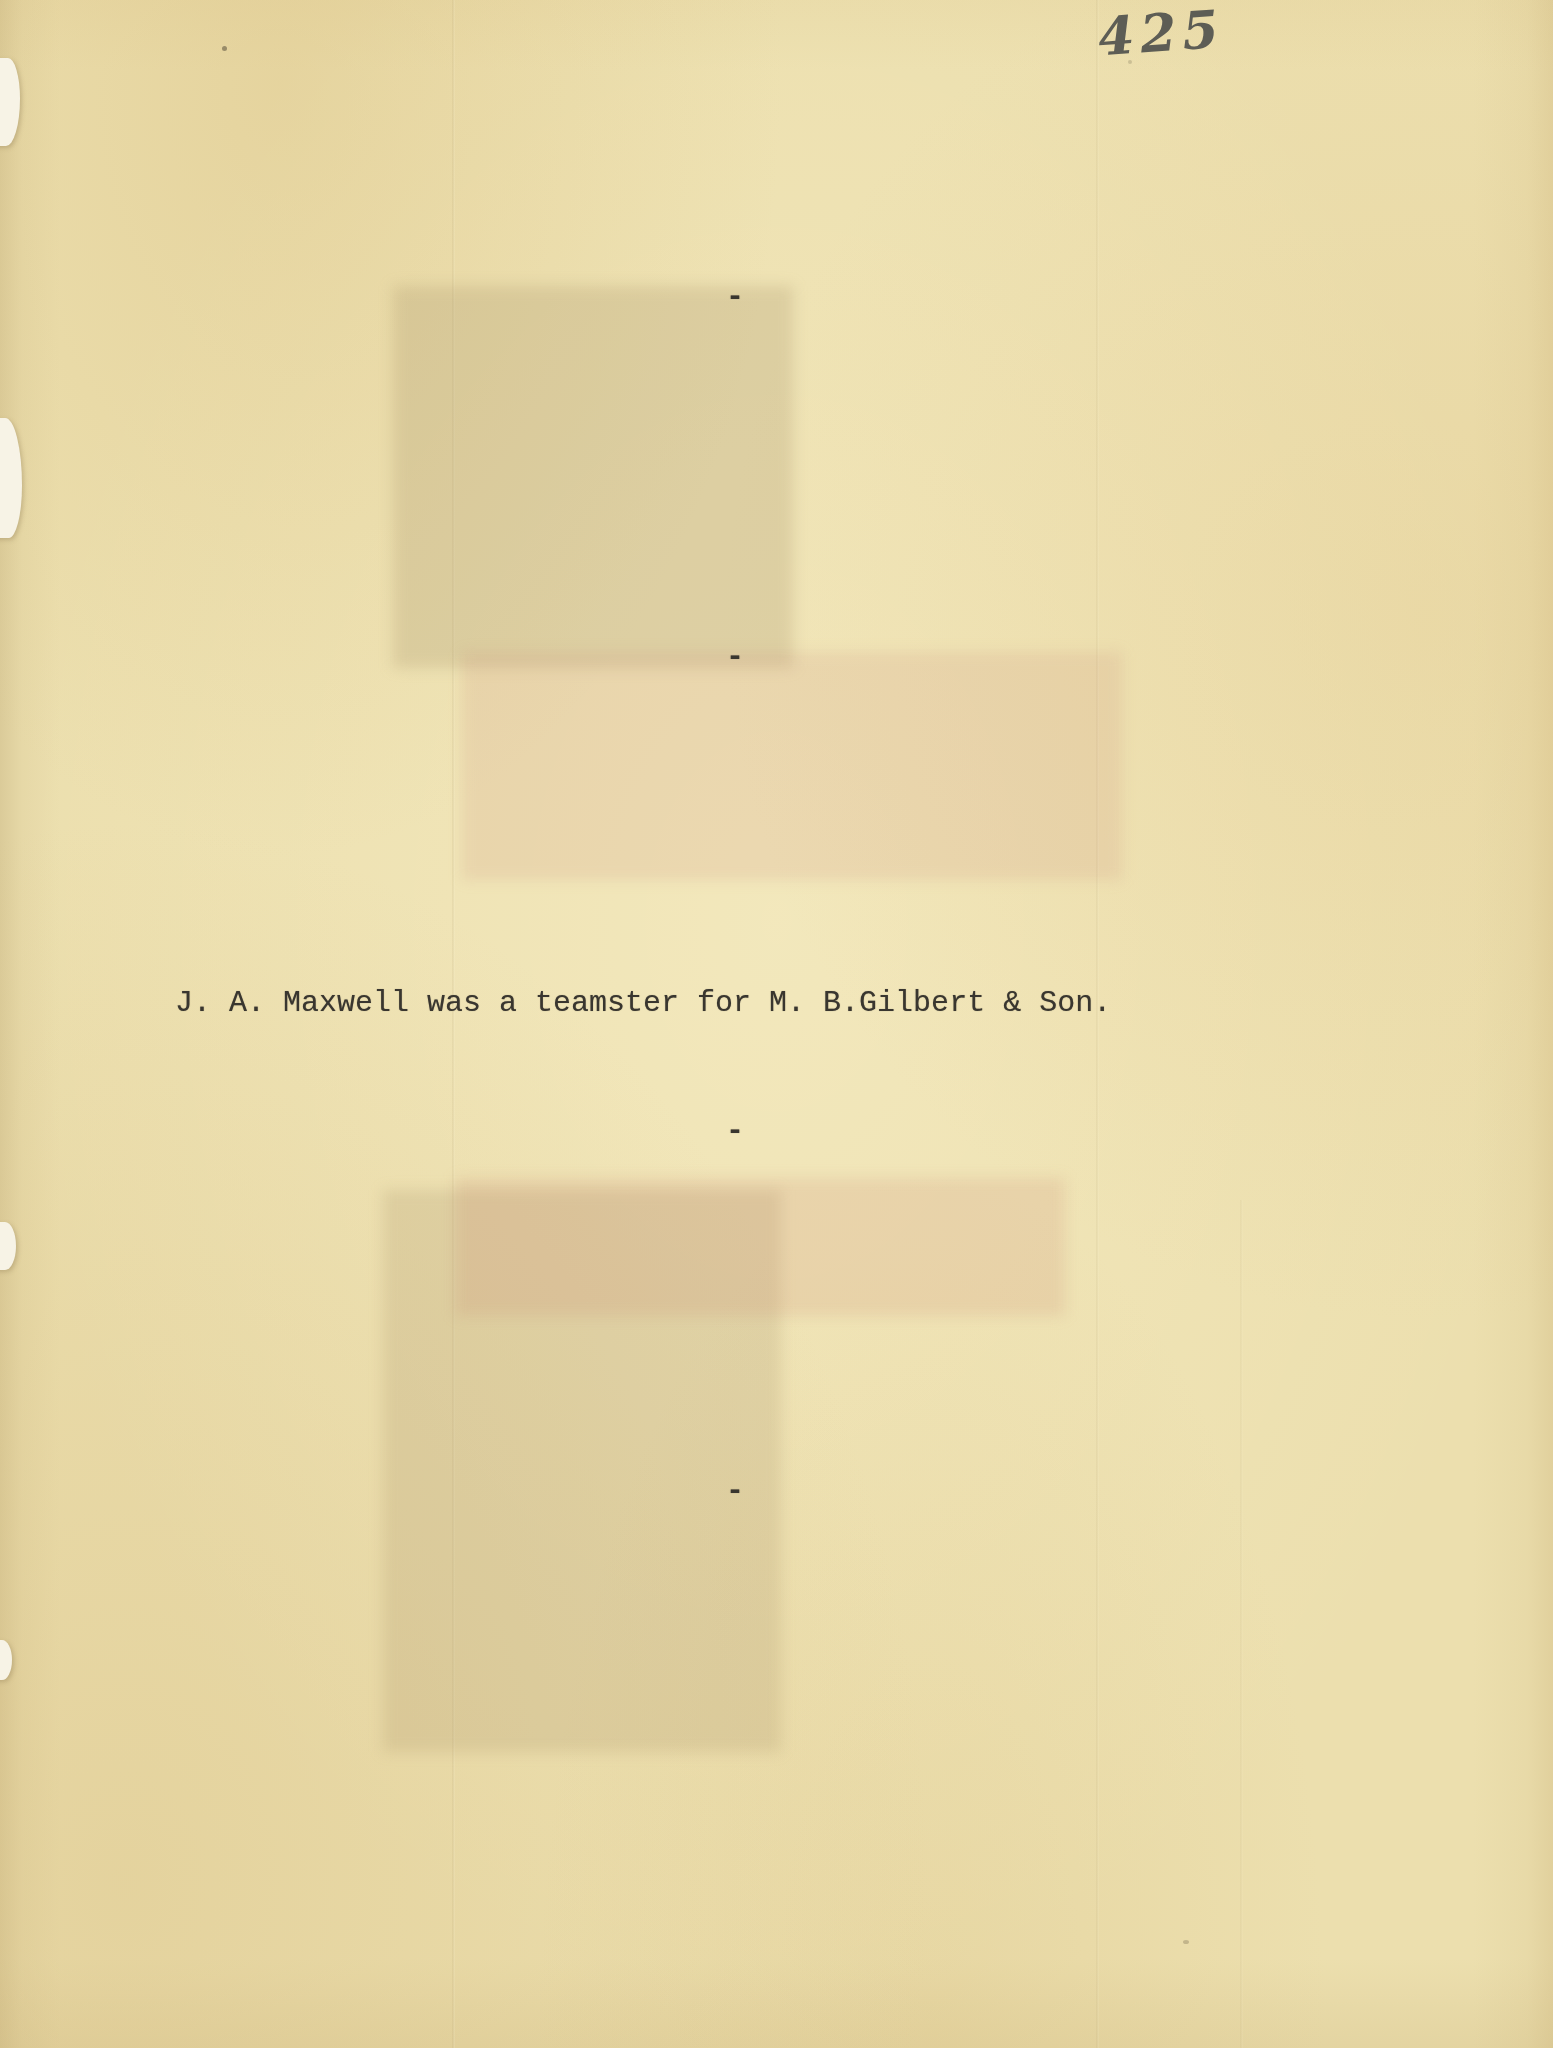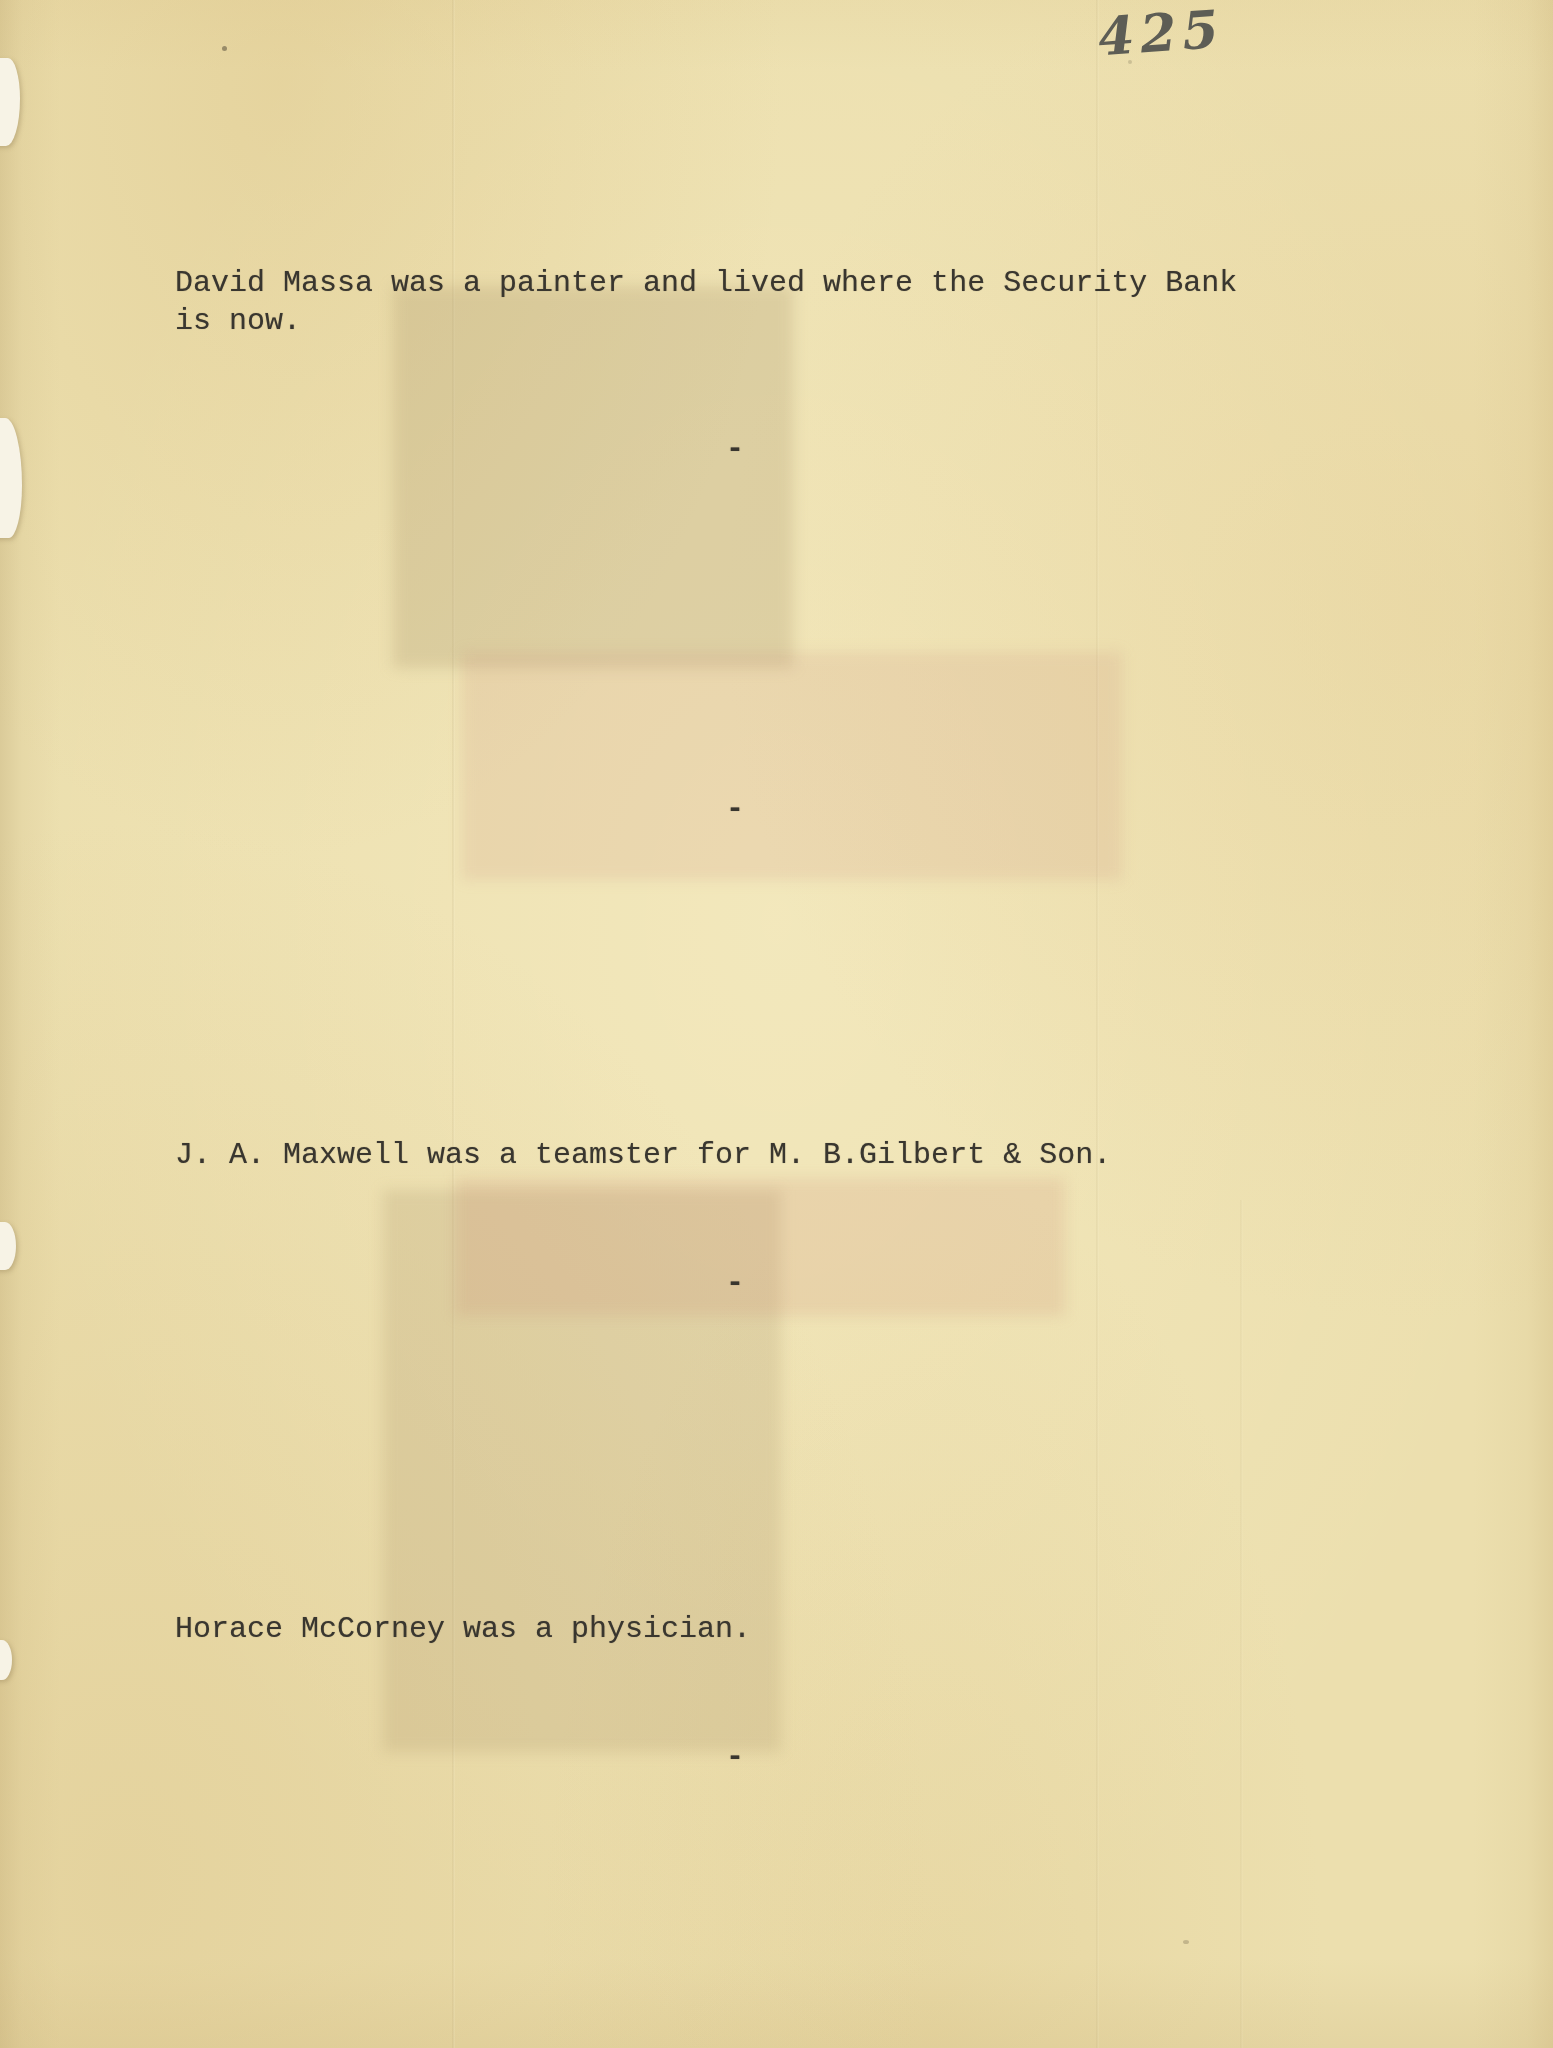--- a/index.html
+++ b/index.html
@@ -82,35 +82,33 @@
   <div class="chip t4"></div>
 
   <div class="speck" style="left:222px;top:46px;width:5px;height:5px;"></div>
   <div class="speck" style="left:1128px;top:60px;width:4px;height:4px;opacity:.4;"></div>
   <div class="speck" style="left:1183px;top:1940px;width:6px;height:4px;opacity:.5;"></div>
 
   <div class="page-number">425</div>
 
   <div class="content">
   <div class="entry">
-    <div class="entry-text"><div class="line">David Massa was a painter and lived where the Security Bank</div><div class="line">is now.</div></div>
     <div class="dash">-</div>
   </div>
 
   <div class="entry">
     <div class="dash">-</div>
   </div>
 
   <div class="entry">
     <div class="entry-text"><div class="line">J. A. Maxwell was a teamster for M. B.Gilbert &amp; Son.</div></div>
     <div class="dash">-</div>
   </div>
 
   <div class="entry">
-    <div class="entry-text"><div class="line">Horace McCorney was a physician.</div></div>
     <div class="dash">-</div>
   </div>
 
   
 
   
 
   
 
   

